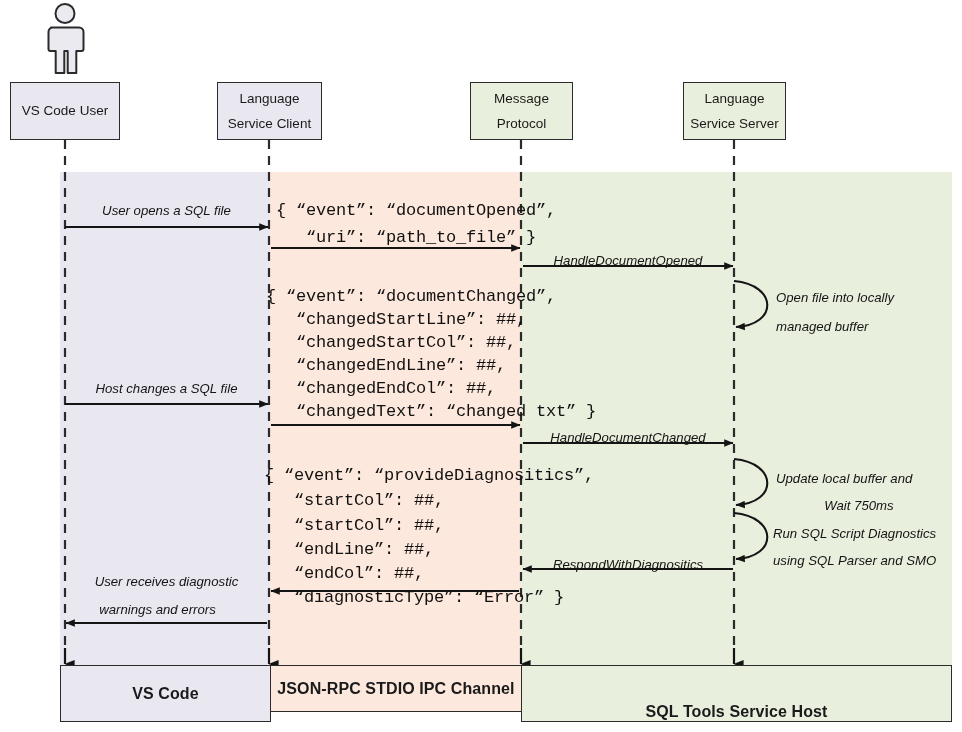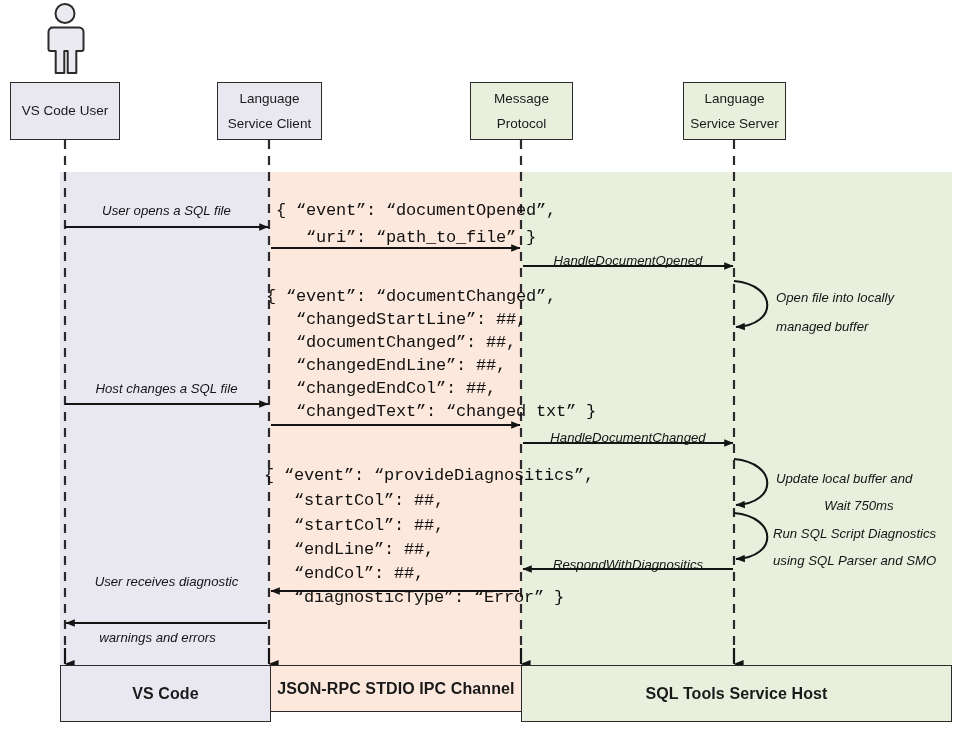--- a/index.html
+++ b/index.html
@@ -22,21 +22,21 @@
   .band.lav{background:#e9e7f0;}
   .band.peach{background:#fce8dc;}
   .band.grn{background:#e9efdd;}
 
   
   .fbox{position:absolute;box-sizing:border-box;border:1.6px solid #2b2b2b;
         display:flex;align-items:center;justify-content:center;
         font-size:16px;font-weight:bold;letter-spacing:.1px;}
   .fbox.lav{background:#e9e7f0;}
   .fbox.peach{background:#fce8dc;}
-  .fbox.grn{background:#e9efdd;}
+  .fbox.grn{background:#e9efdd;align-items:flex-end;}
 
   
   .msglbl{position:absolute;font-style:italic;font-size:13.2px;
           white-space:nowrap;text-align:center;color:#141414;}
   .notelbl{position:absolute;font-style:italic;font-size:13.2px;
            white-space:nowrap;color:#141414;}
   .code{position:absolute;font-family:"Liberation Mono","DejaVu Sans Mono",monospace;
         font-size:17px;white-space:pre;color:#111111;letter-spacing:-0.2px;}
 
   svg{overflow:visible;}
@@ -120,40 +120,40 @@
 
   <div class="msglbl" style="left:523px; width:210px; top:253px;">HandleDocumentOpened</div>
 
   <div class="msglbl" style="left:65px; width:203px; top:381px;">Host changes a SQL file</div>
 
   <div class="msglbl" style="left:523px; width:210px; top:430px;">HandleDocumentChanged</div>
 
   <div class="msglbl" style="left:523px; width:210px; top:557px;">RespondWithDiagnositics</div>
 
   <div class="msglbl" style="left:65px; width:203px; top:574px;">User receives diagnostic</div>
-  <div class="msglbl" style="left:65px; width:185px; top:602px;margin-top:28px;">warnings and errors</div>
+  <div class="msglbl" style="left:65px; width:185px; top:602px;">warnings and errors</div>
 
   <div class="notelbl" style="left:776px; top:290px;">Open file into locally</div>
   <div class="notelbl" style="left:776px; top:319px;">managed buffer</div>
 
   <div class="notelbl" style="left:776px; top:471px;">Update local buffer and</div>
   <div class="notelbl" style="left:776px; top:498px; width:166px; text-align:center;">Wait 750ms</div>
 
   <div class="notelbl" style="left:773px; top:526px;">Run SQL Script Diagnostics</div>
   <div class="notelbl" style="left:773px; top:553px;">using SQL Parser and SMO</div>
 
   <div>
     <div class="code" style="left:276px; top:201px;">{ “event”: “documentOpened”,</div>
     <div class="code" style="left:276px; top:228px;">   “uri”: “path_to_file” }</div>
   </div>
 
   <div>
     <div class="code" style="left:266px; top:287px;">{ “event”: “documentChanged”,</div>
     <div class="code" style="left:266px; top:310px;">   “changedStartLine”: ##,</div>
-    <div class="code" style="left:266px; top:333px;">   “documentChanged”: ##,</div>
+    <div class="code" style="left:266px; top:333px;">   “changedStartCol”: ##,</div>
     <div class="code" style="left:266px; top:356px;">   “changedEndLine”: ##,</div>
     <div class="code" style="left:266px; top:379px;">   “changedEndCol”: ##,</div>
     <div class="code" style="left:266px; top:402px;">   “changedText”: “changed txt” }</div>
   </div>
 
   <div>
     <div class="code" style="left:264px; top:466px;">{ “event”: “provideDiagnositics”,</div>
     <div class="code" style="left:264px; top:491px;">   “startCol”: ##,</div>
     <div class="code" style="left:264px; top:516px;">   “startCol”: ##,</div>
     <div class="code" style="left:264px; top:540px;">   “endLine”: ##,</div>

